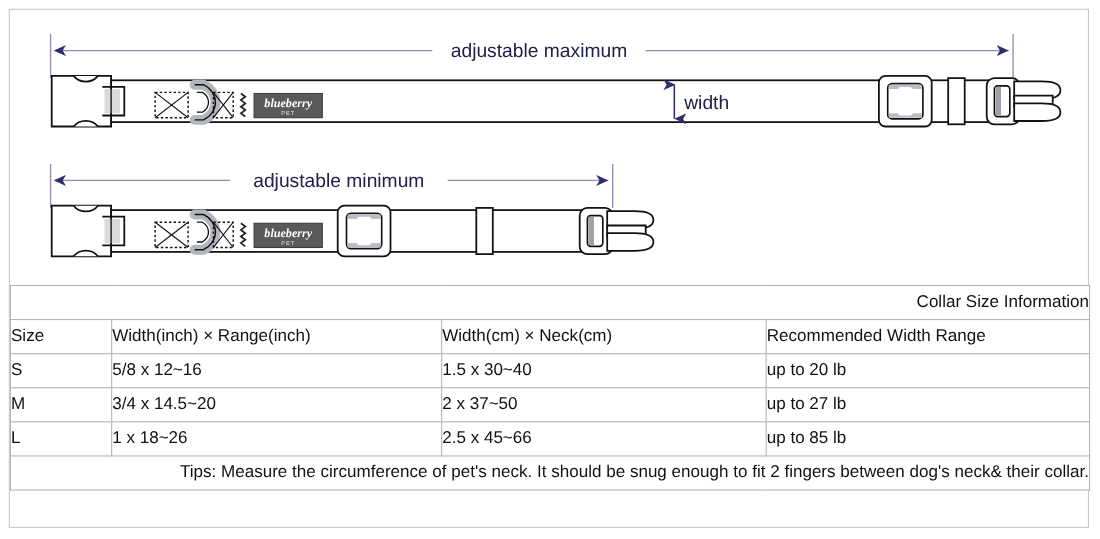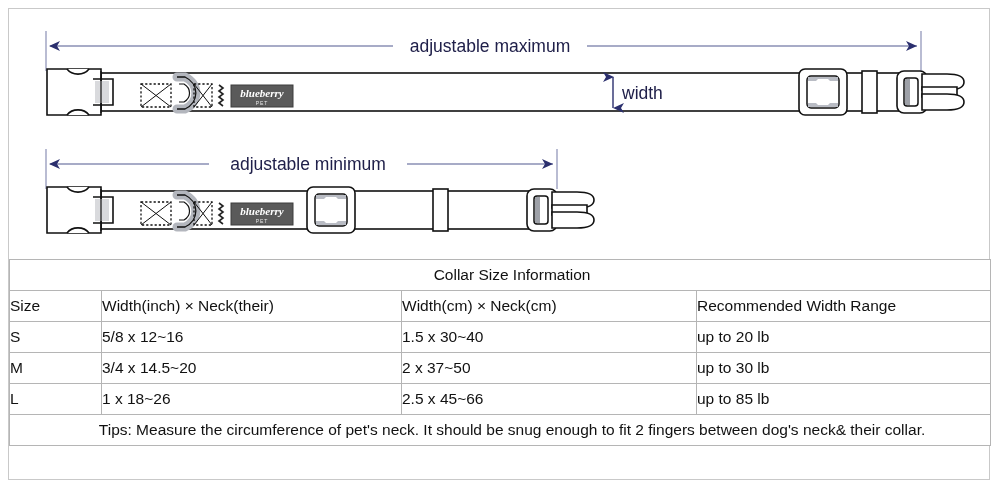--- a/index.html
+++ b/index.html
@@ -50,21 +50,21 @@
     font-size: 15.5px;
     color: #111111;
     padding: 0;
     height: 30px;
     text-align: left;
     vertical-align: middle;
     background: #ffffff;
     font-family: "Liberation Sans", sans-serif;
   }
   #size-table td.left-pad {
-    text-align: center;
+    text-align: right;
     padding-left: 24px;
   }
   .row-title td { height: 32px; font-size: 15.5px; }
   .row-tips td { height: 34px; font-size: 15px; }
   .col-size   { width: 92px; }
   .col-inch   { width: 300px; }
   .col-cm     { width: 295px; }
   .col-weight { width: 294px; }
 </style>
 </head>
@@ -244,35 +244,35 @@
         <col class="col-inch">
         <col class="col-cm">
         <col class="col-weight">
     </colgroup>
     <tbody>
       <tr class="row-title">
         <td class="left-pad" colspan="4">Collar Size Information</td>
       </tr>
       <tr>
         <td>Size</td>
-        <td>Width(inch)  ×  Neck(their)</td>
+        <td>Width(inch)  ×  Range(inch)</td>
         <td>Width(cm)  ×  Neck(cm)</td>
         <td>Recommended Width Range</td>
       </tr>
       <tr>
         <td>S</td>
         <td>5/8 x 12~16</td>
         <td>1.5 x 30~40</td>
         <td>up to 20 lb</td>
       </tr>
       <tr>
         <td>M</td>
         <td>3/4 x 14.5~20</td>
         <td>2 x 37~50</td>
-        <td>up to 30 lb</td>
+        <td>up to 27 lb</td>
       </tr>
       <tr>
         <td>L</td>
         <td>1 x 18~26</td>
         <td>2.5 x 45~66</td>
         <td>up to 85 lb</td>
       </tr>
       <tr class="row-tips">
         <td class="left-pad" colspan="4">Tips: Measure the circumference of pet's neck. It should be snug enough to fit 2 fingers between dog's neck&amp; their collar.</td>
       </tr>

